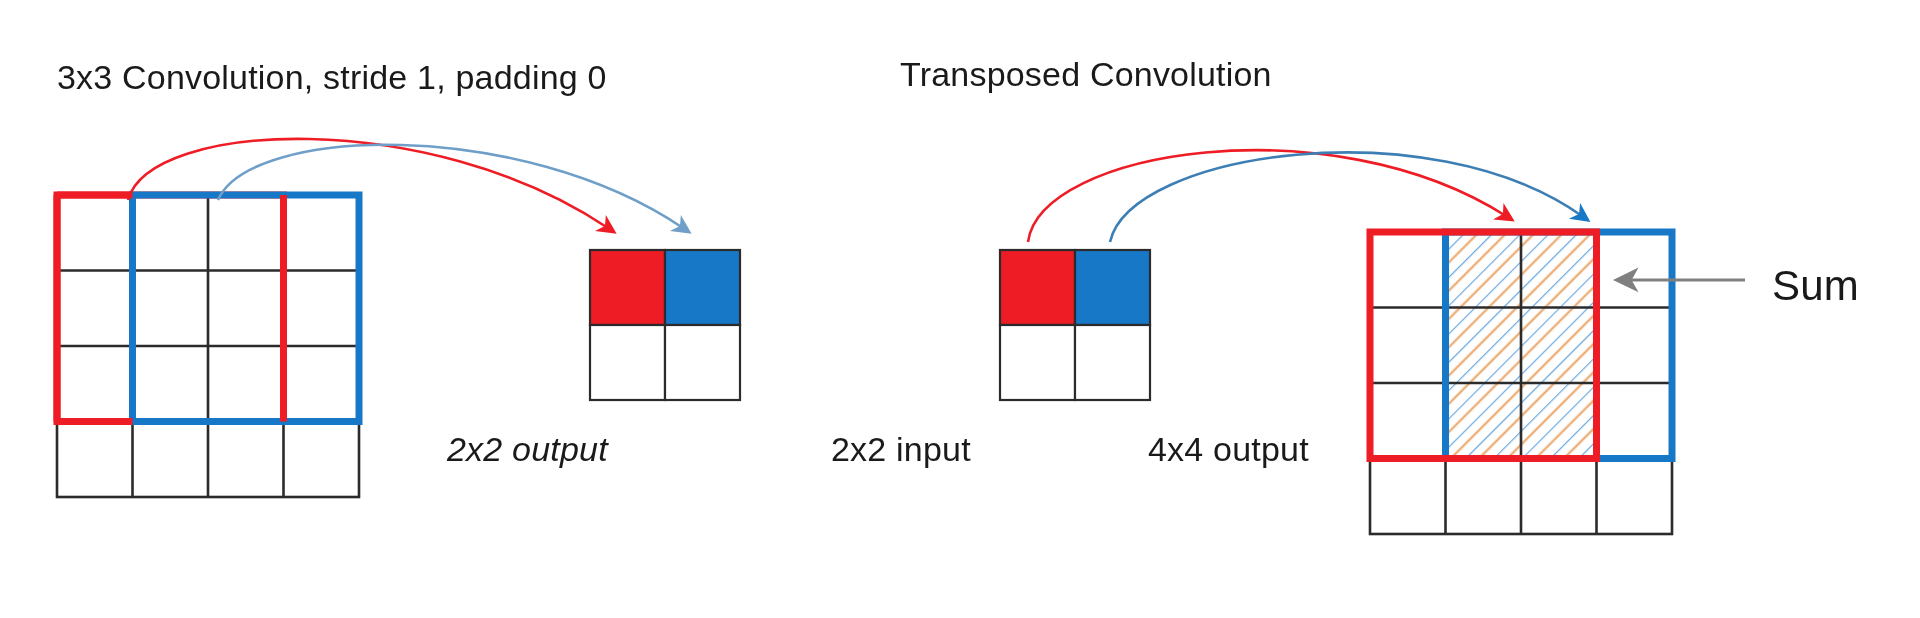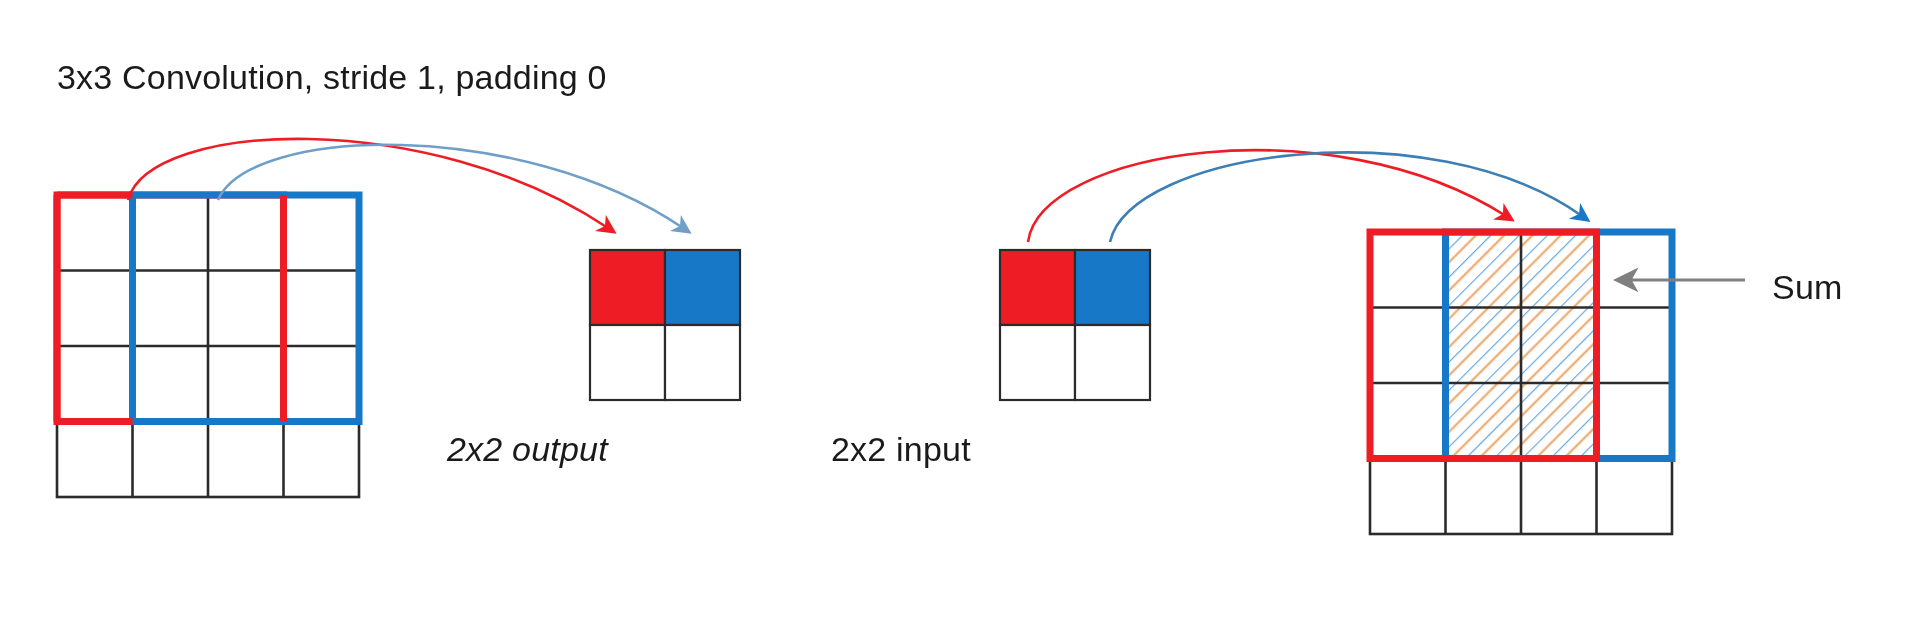--- a/index.html
+++ b/index.html
@@ -27,46 +27,47 @@
     font-weight: 400;
     letter-spacing: 0.2px;
   }
   .title {
     font-size: 34px;
   }
   .caption {
     font-size: 34px;
   }
   .sum-label {
-    font-size: 34px;
-    margin-top: 6px;
+    font-size: 42px;
   }
   svg.overlay {
     position: absolute;
     left: 0;
     top: 0;
     width: 1920px;
     height: 618px;
     pointer-events: none;
   }
 </style>
 </head>
 <body>
 
 <div id="stage">
 
   <div class="label title" style="left:57px; top:58px;">3x3 Convolution, stride 1, padding 0</div>
 
+  <div class="label title" style="left:900px; top:55px;">Transposed Convolution</div>
 
   <div class="label caption" style="left:110px; top:430px;">4x4 input</div>
 
   <div class="label caption" style="left:447px; top:430px;font-style:italic;">2x2 output</div>
 
   <div class="label caption" style="left:797px; top:430px;margin-left:34px;">2x2 input</div>
 
+  <div class="label caption" style="left:1148px; top:430px;">4x4 output</div>
 
   <div class="label sum-label" style="left:1772px; top:262px;">Sum</div>
 
   <svg class="overlay" viewBox="0 0 1920 618" xmlns="http://www.w3.org/2000/svg">
 
     <defs>
       <marker id="arrowRed" markerWidth="9" markerHeight="9" refX="4" refY="4.2" orient="auto" markerUnits="strokeWidth">
         <path d="M0.5,0.5 L8,4.2 L0.5,8 L2.6,4.2 Z" fill="#ee1c25"></path>
       </marker>
       <marker id="arrowBlueLight" markerWidth="9" markerHeight="9" refX="4" refY="4.2" orient="auto" markerUnits="strokeWidth">

